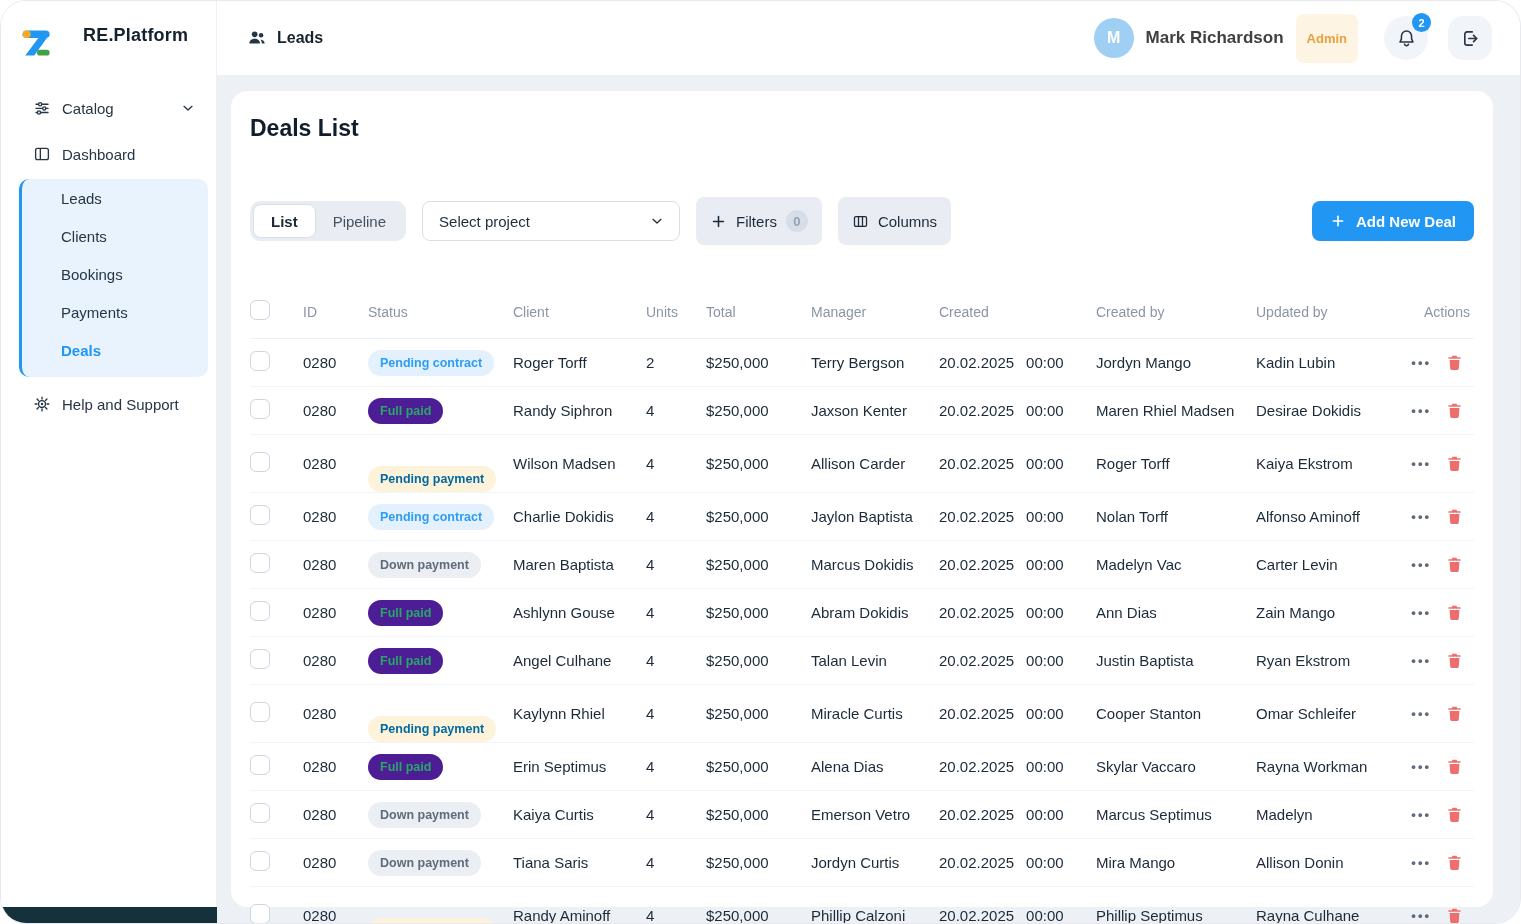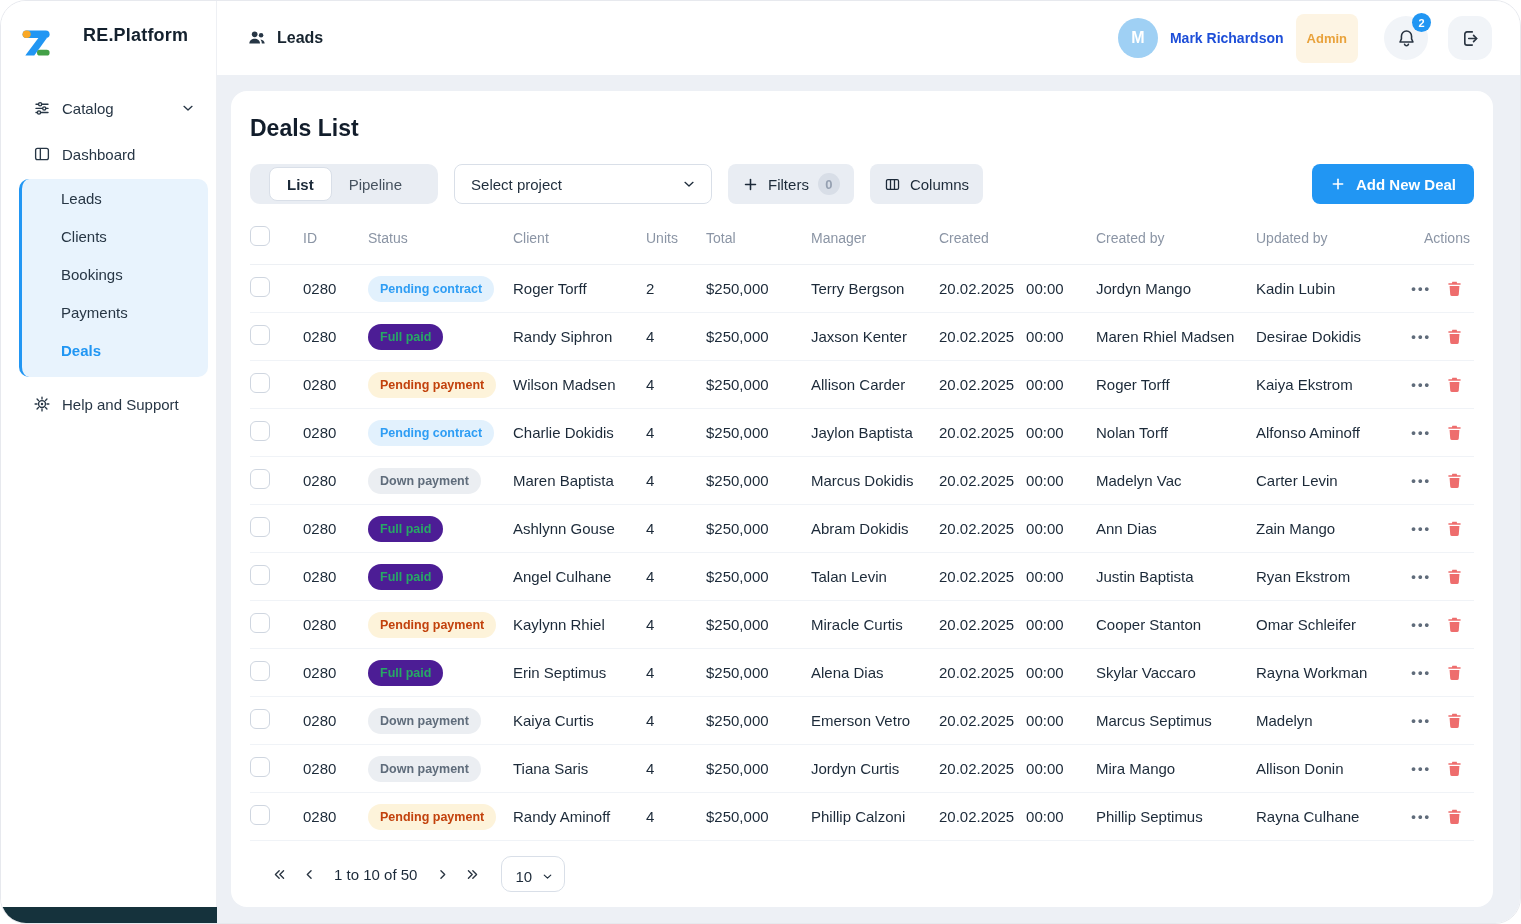--- a/index.html
+++ b/index.html
@@ -21,60 +21,60 @@
   .subnav-item.active { color:#2196f3; font-weight:600; }
   .sidebar-bottom-bar { position:absolute; left:0; bottom:0; width:216px; height:16px; background:#15323c; }
 
   
   .main-col { flex:1; display:flex; flex-direction:column; background:#edf0f5; min-width:0; }
   .topbar { height:74px; flex-shrink:0; background:#fff; display:flex; align-items:center; padding:0 28px 0 30px; }
   .topbar-left { display:flex; align-items:center; gap:10px; font-size:16px; font-weight:600; color:#17242f; }
   .topbar-left .ic { width:20px; height:20px; color:#273645; }
   .topbar-right { margin-left:auto; display:flex; align-items:center; }
   .avatar { width:40px; height:40px; border-radius:50%; background:#9fd0f4; color:#fff; font-weight:700; font-size:16px; display:flex; align-items:center; justify-content:center; }
-  .user-name { margin-left:12px; font-size:14px; font-weight:600; color:#1d4ed8; }
+  .user-name { margin-left:12px; font-size:17px; font-weight:600; color:#404040; }
   .role-badge { margin-left:12px; background:#fdf4e3; color:#e9a23b; font-size:13px; font-weight:600; padding:17px 11px; border-radius:8px; }
   .icon-btn { position:relative; width:44px; height:44px; border-radius:50%; background:#f1f4f8; border:none; display:flex; align-items:center; justify-content:center; cursor:pointer; color:#2a3542; }
   .icon-btn svg { width:21px; height:21px; }
   .bell-btn { margin-left:26px; }
   .logout-btn { margin-left:20px; border-radius:15px; }
   .notif-badge { position:absolute; top:-3px; right:-3px; min-width:19px; height:19px; border-radius:10px; background:#2196f3; color:#fff; font-size:11px; font-weight:700; display:flex; align-items:center; justify-content:center; padding:0 4px; }
 
   
   .content { flex:1; padding:16px 27px 16px 14px; min-height:0; }
-  .card { height:100%; background:#fff; border-radius:16px; padding:24px 19px 0; display:flex; flex-direction:column; }
+  .card { height:100%; background:#fff; border-radius:16px; padding:24px 19px 0; display:flex; flex-direction:column;gap:33px; }
   .page-title { font-size:23px; font-weight:700; color:#121d2b; margin-bottom:22px; }
 
   .toolbar { display:flex; align-items:center; margin-bottom:18px; }
-  .segmented { display:flex; align-items:center; background:#e9edf3; border-radius:10px; padding:19px; height:40px; }
+  .segmented { display:flex; align-items:center; background:#e9edf3; border-radius:10px; padding:3px; height:40px; }
   .seg-btn { height:34px; padding:0 17px; border-radius:8px; font-size:15px; display:flex; align-items:center; border:none; background:transparent; color:#46525f; font-weight:500; cursor:pointer; }
   .seg-btn.active { background:#fff; border:1px solid #d9dfe8; color:#1c2a39; font-weight:600; }
   .select-project { margin-left:16px; width:258px; height:40px; background:#fff; border:1px solid #d9dfe8; border-radius:8px; display:flex; align-items:center; justify-content:space-between; padding:0 14px 0 16px; font-size:15px; color:#1f2d3c; cursor:pointer; }
-  .gray-btn { margin-left:16px; height:40px; background:#e9edf3; border:none; border-radius:8px; display:flex; align-items:center; gap:9px; padding:0 14px; font-size:15px; font-weight:500; color:#1c2a39; cursor:pointer; }
+  .gray-btn { margin-left:16px; height:48px; background:#e9edf3; border:none; border-radius:8px; display:flex; align-items:center; gap:9px; padding:0 14px; font-size:15px; font-weight:500; color:#1c2a39; cursor:pointer; }
   .gray-btn .ic { width:17px; height:17px; color:#1c2a39; }
   .count-badge { width:22px; height:22px; border-radius:50%; background:#d8dee7; color:#95a0b1; font-size:13px; font-weight:600; display:flex; align-items:center; justify-content:center; }
   .spacer { flex:1; }
   .primary-btn { height:40px; background:#2196f3; border:none; border-radius:8px; display:flex; align-items:center; gap:10px; padding:0 18px; font-size:15px; font-weight:600; color:#fff; cursor:pointer; }
   .primary-btn .ic { width:16px; height:16px; color:#fff; }
 
   
   table { width:100%; border-collapse:collapse; table-layout:fixed; }
   thead th { font-size:14px; font-weight:500; color:#8b95a5; text-align:left; padding:4px 10px 15px 0; border-bottom:1px solid #edf0f4; }
   tbody td { font-size:15px; color:#1c2a39; padding:0 10px 0 0; height:48px; border-bottom:1px solid #f0f3f7; }
   .col-check { width:53px; }
   .col-id { width:65px; } .col-status { width:145px; } .col-client { width:133px; }
   .col-units { width:60px; } .col-total { width:105px; } .col-manager { width:128px; }
   .col-created { width:157px; } .col-createdby { width:160px; } .col-updatedby { width:166px; }
   .col-actions { width:auto; }
   .th-actions { text-align:center; padding-right:2px; }
   .checkbox { display:inline-block; width:20px; height:20px; border:1.5px solid #cfd6e0; border-radius:6px; background:#fff; cursor:pointer; }
   .badge { display:inline-flex; align-items:center; height:26px; padding:8px 12px; border-radius:14px; font-size:12.5px; font-weight:600; white-space:nowrap; }
   .badge-pending-contract { background:#e2f1fd; color:#2e9df4; }
   .badge-full-paid { background:#4c1d95; color:#27a865; }
-  .badge-pending-payment { background:#fdf3da; color:#c2410c; }
+  .badge-pending-payment { background:#fdf3da; color:#0369a1;margin-top:31px; }
   .badge-down-payment { background:#ebeef2; color:#5f6c7b; }
   .created-time { margin-left:12px; }
   .actions-cell { display:flex; align-items:center; justify-content:flex-end; gap:14px; }
   .dots-btn { border:none; background:transparent; color:#5f6b7a; font-size:13px; letter-spacing:2px; font-weight:700; cursor:pointer; padding:2px 0; }
   .trash-btn { border:none; background:transparent; color:#ee6d6d; cursor:pointer; display:flex; }
   .trash-btn svg { width:19px; height:19px; }
 
   
   .pagination { margin-top:auto; display:flex; align-items:center; padding:15px 0 24px 14px; }
   .pg-btn { border:none; background:transparent; color:#2a3542; cursor:pointer; display:flex; align-items:center; justify-content:center; width:30px; height:30px; }

